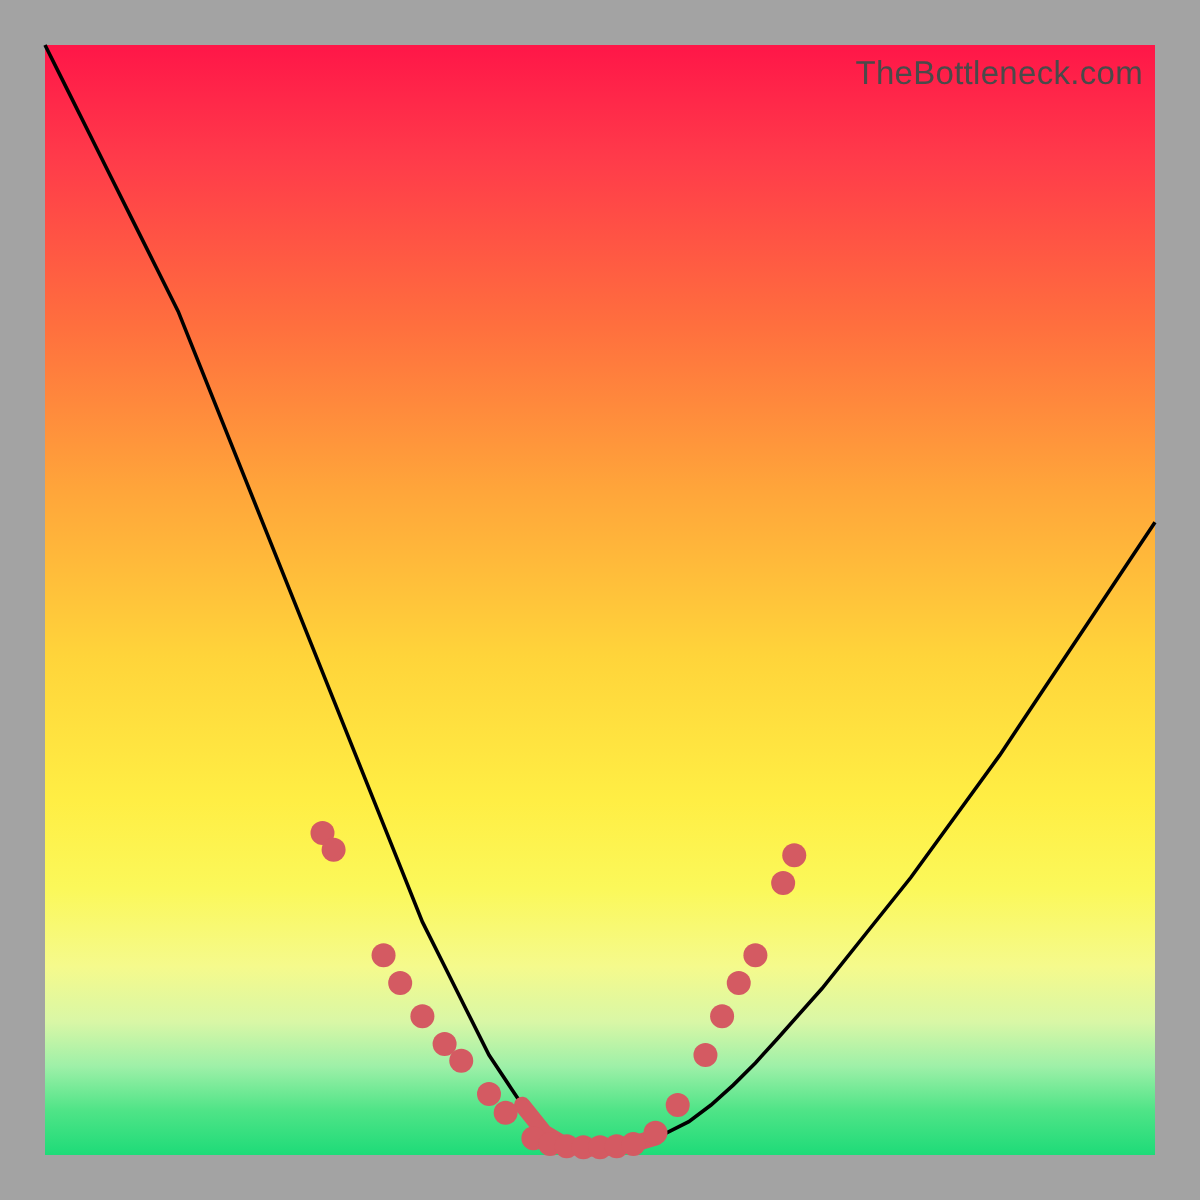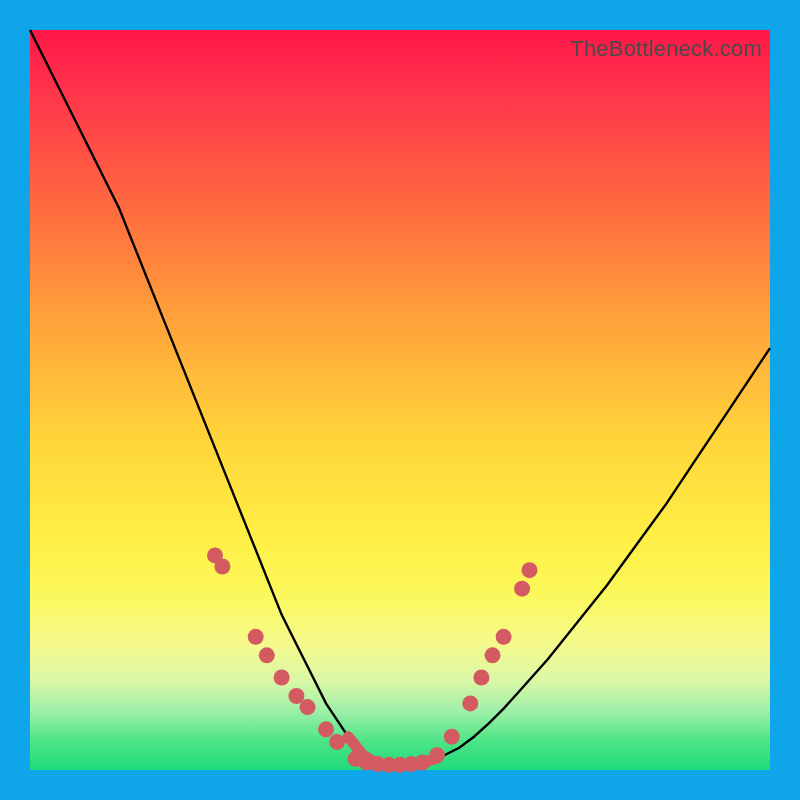--- a/index.html
+++ b/index.html
@@ -8,21 +8,21 @@
     width: 800px;
     height: 800px;
     overflow: hidden;
     background: #000;
     font-family: Arial, Helvetica, sans-serif;
   }
   .frame {
     position: relative;
     width: 800px;
     height: 800px;
-    background: #0ea5e9;
+    background: #a3a3a3;
   }
   .plot {
     position: absolute;
     left: 30px;
     top: 30px;
     width: 740px;
     height: 740px;
     background: linear-gradient(to bottom,
       #ff1648 0%,
       #ff3a4a 10%,

